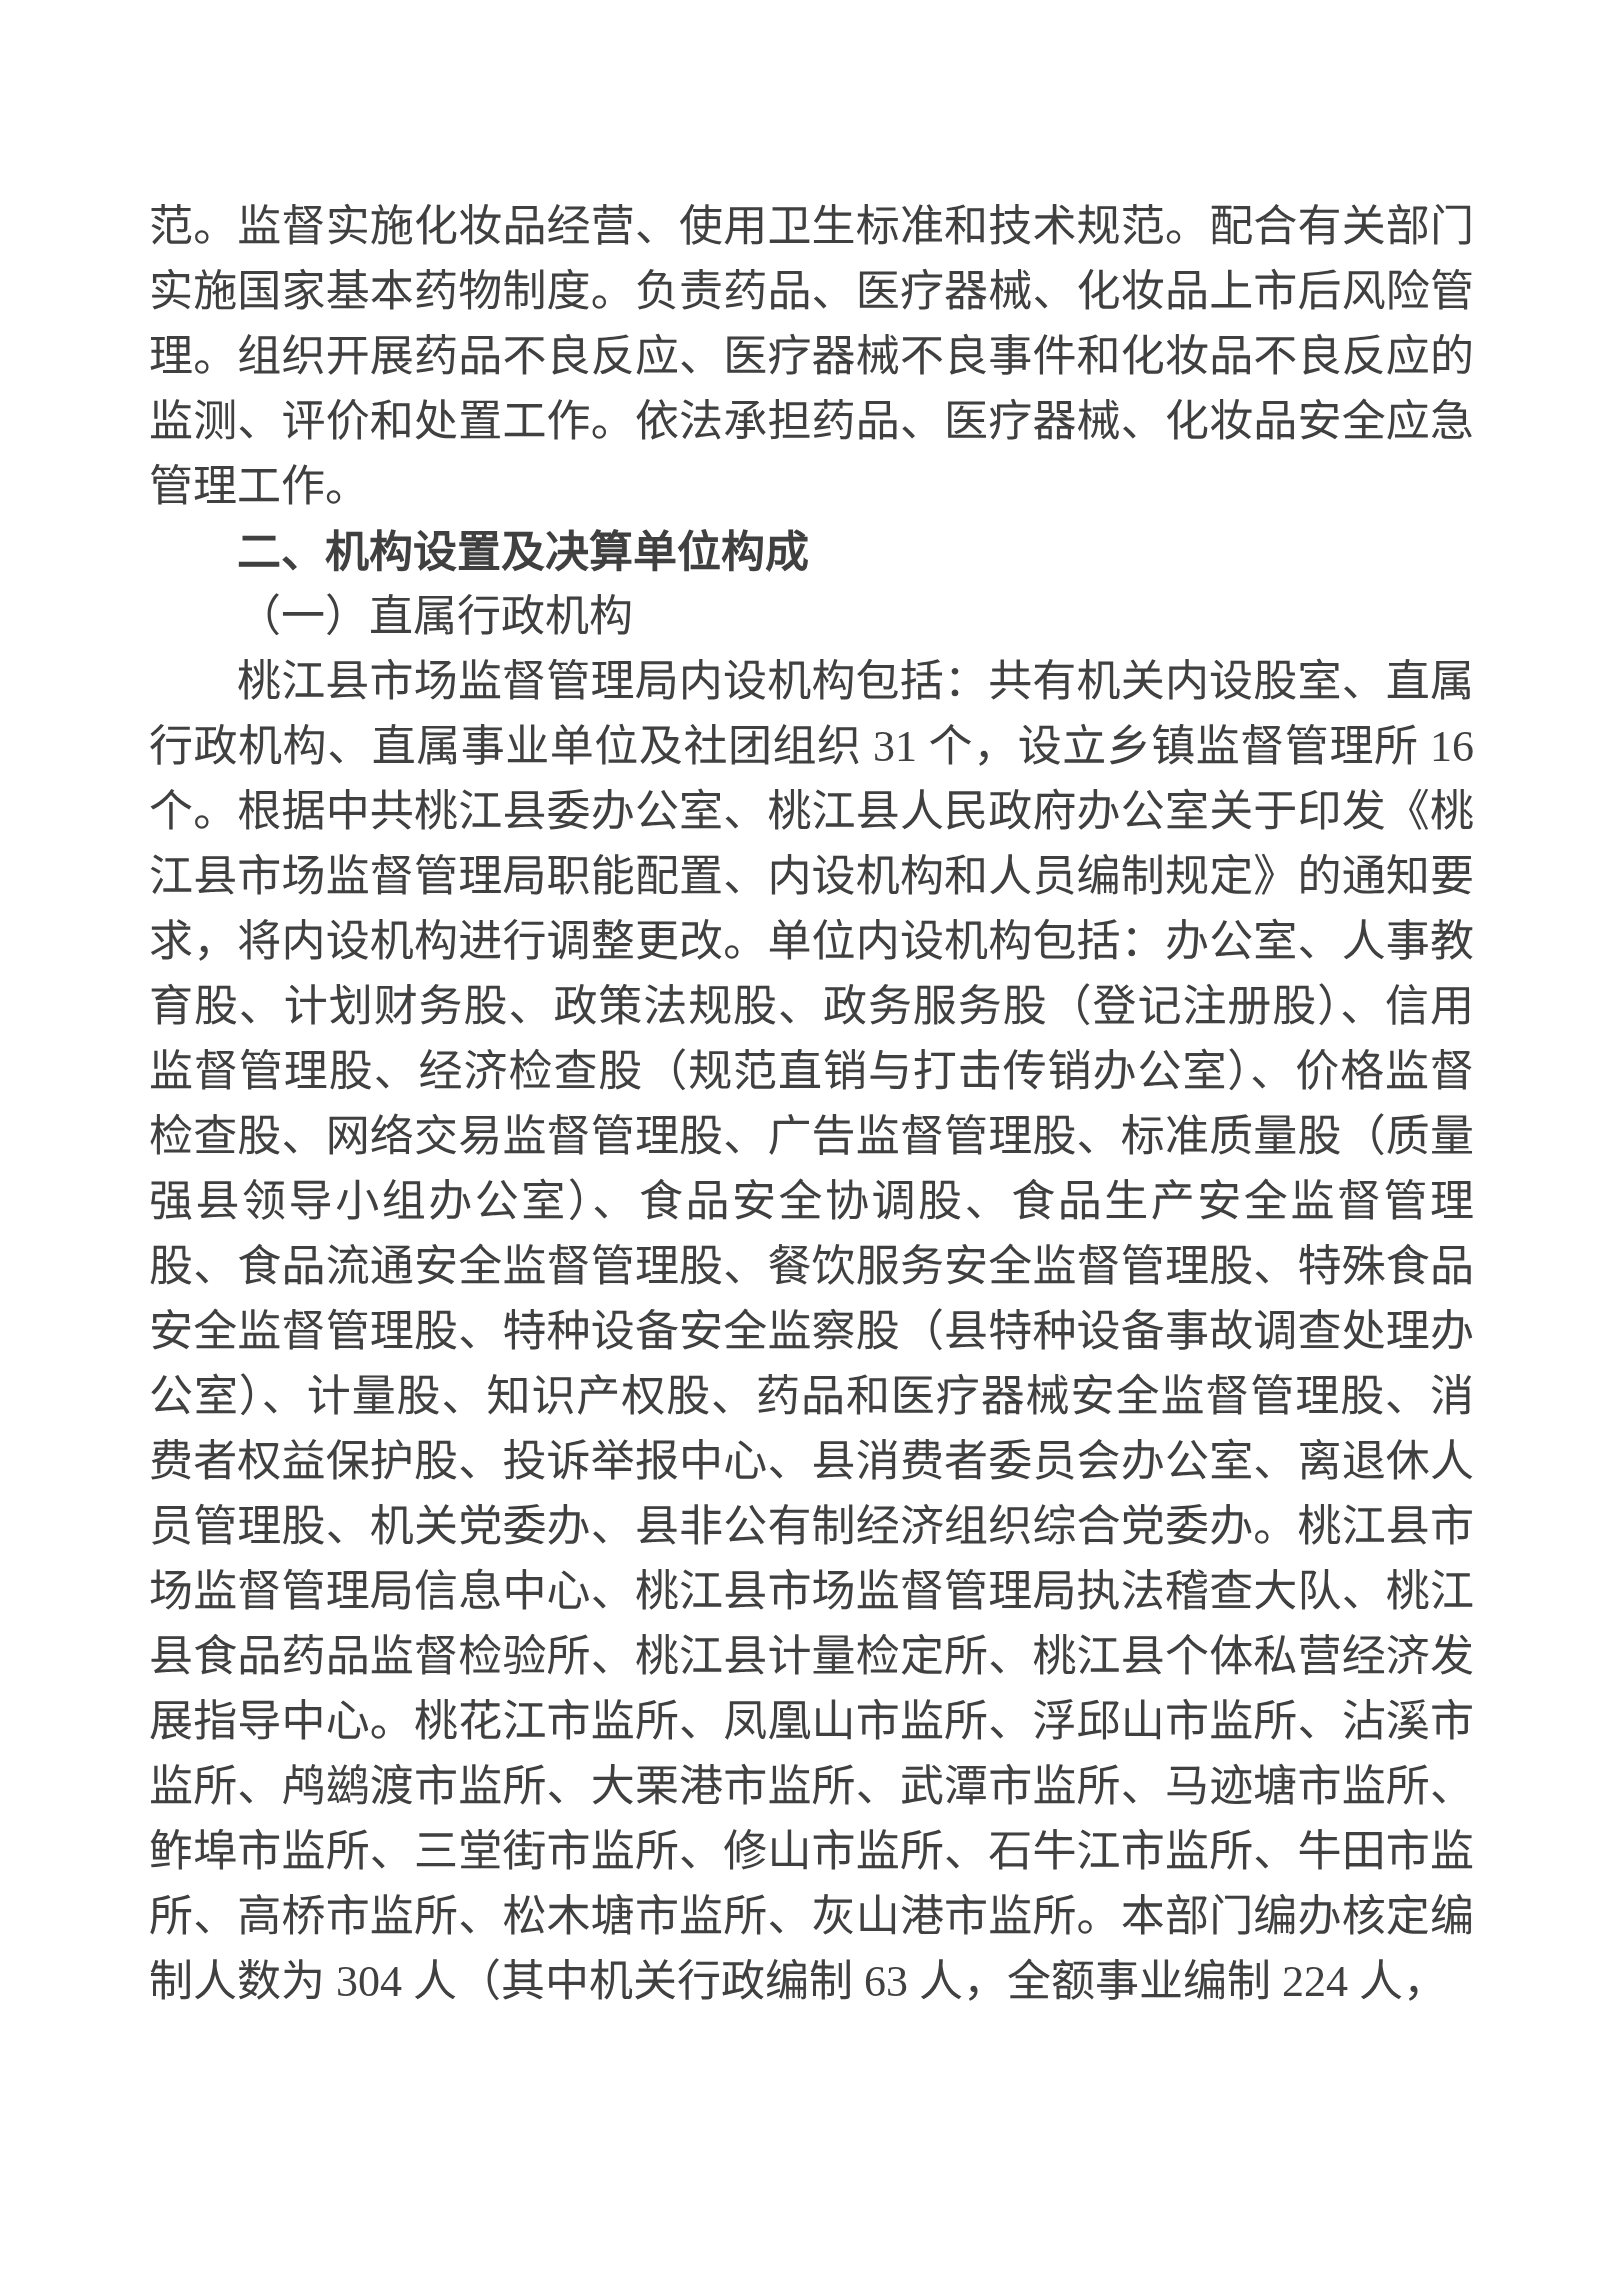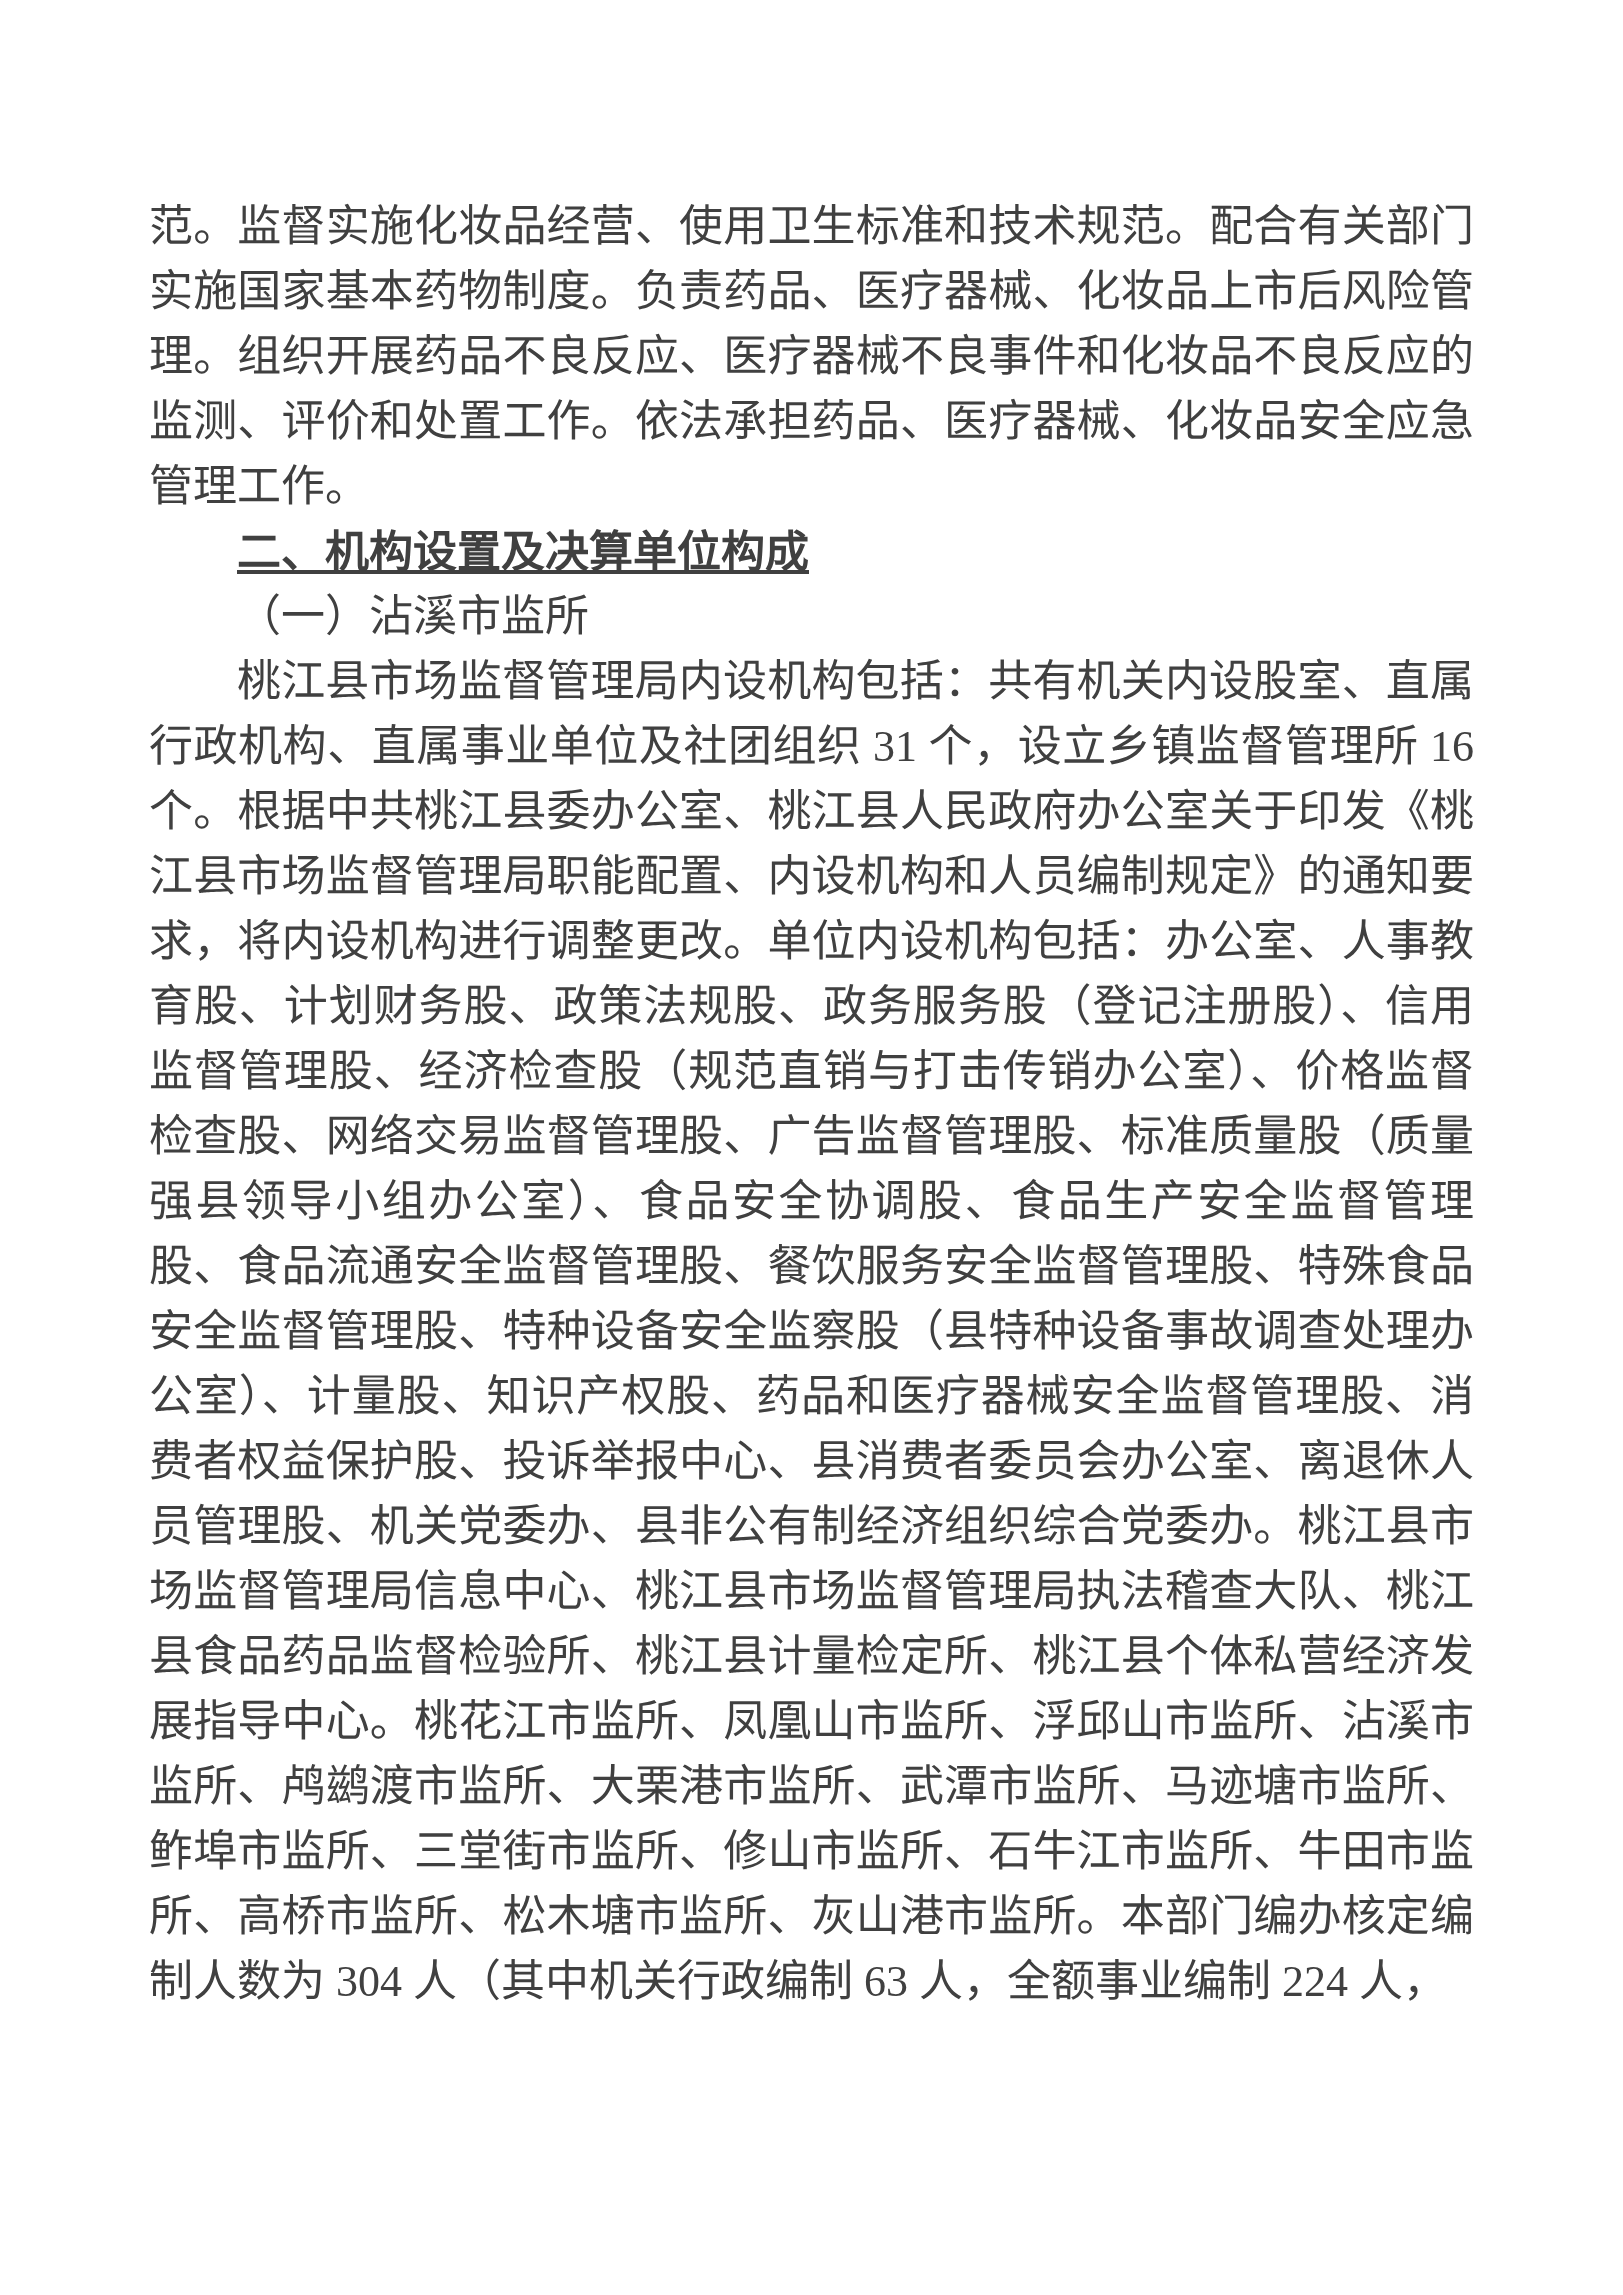--- a/index.html
+++ b/index.html
@@ -32,27 +32,26 @@
   .para {
     margin: 0;
     padding: 0;
   }
   .indent {
     text-indent: 88px; 
   }
   .heading {
     font-family: "Liberation Sans", "DejaVu Sans", sans-serif;
     font-weight: 700;
-    text-decoration: underline;
   }
 </style>
 </head>
 <body>
 
 <div class="page">
   <div class="text-block">
     <p class="para">范。监督实施化妆品经营、使用卫生标准和技术规范。配合有关部门实施国家基本药物制度。负责药品、医疗器械、化妆品上市后风险管理。组织开展药品不良反应、医疗器械不良事件和化妆品不良反应的监测、评价和处置工作。依法承担药品、医疗器械、化妆品安全应急管理工作。</p>
     <p class="para indent heading">二、机构设置及决算单位构成</p>
-    <p class="para indent">（一）沾溪市监所</p>
+    <p class="para indent">（一）直属行政机构</p>
     <p class="para indent">桃江县市场监督管理局内设机构包括：共有机关内设股室、直属行政机构、直属事业单位及社团组织 31 个，设立乡镇监督管理所 16 个。根据中共桃江县委办公室、桃江县人民政府办公室关于印发《桃江县市场监督管理局职能配置、内设机构和人员编制规定》的通知要求，将内设机构进行调整更改。单位内设机构包括：办公室、人事教育股、计划财务股、政策法规股、政务服务股（登记注册股）、信用监督管理股、经济检查股（规范直销与打击传销办公室）、价格监督检查股、网络交易监督管理股、广告监督管理股、标准质量股（质量强县领导小组办公室）、食品安全协调股、食品生产安全监督管理股、食品流通安全监督管理股、餐饮服务安全监督管理股、特殊食品安全监督管理股、特种设备安全监察股（县特种设备事故调查处理办公室）、计量股、知识产权股、药品和医疗器械安全监督管理股、消费者权益保护股、投诉举报中心、县消费者委员会办公室、离退休人员管理股、机关党委办、县非公有制经济组织综合党委办。桃江县市场监督管理局信息中心、桃江县市场监督管理局执法稽查大队、桃江县食品药品监督检验所、桃江县计量检定所、桃江县个体私营经济发展指导中心。桃花江市监所、凤凰山市监所、浮邱山市监所、沾溪市监所、鸬鹚渡市监所、大栗港市监所、武潭市监所、马迹塘市监所、鲊埠市监所、三堂街市监所、修山市监所、石牛江市监所、牛田市监所、高桥市监所、松木塘市监所、灰山港市监所。本部门编办核定编制人数为 304 人（其中机关行政编制 63 人，全额事业编制 224 人，</p>
   </div>
 </div>
 
 
 </body></html>

